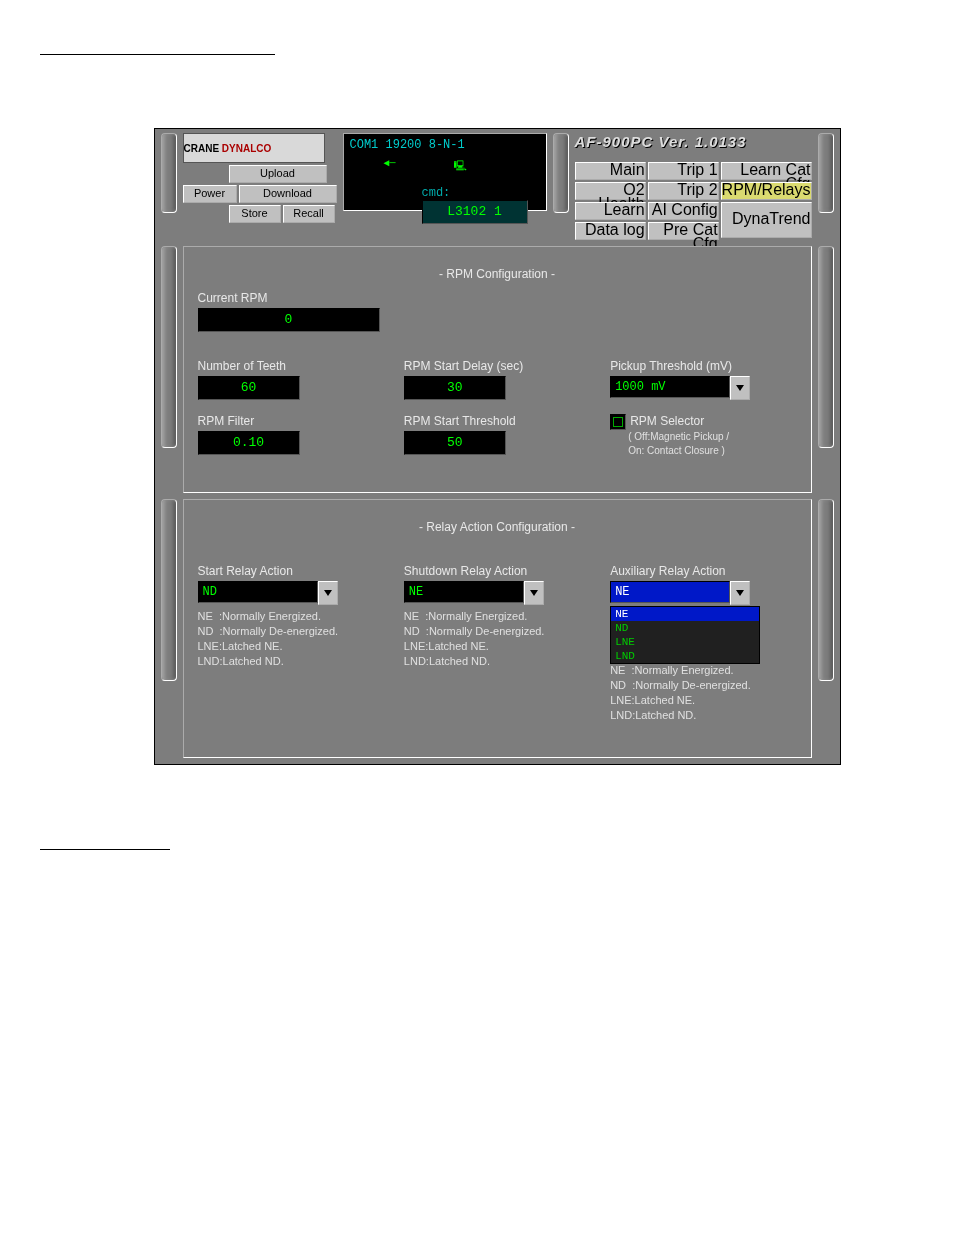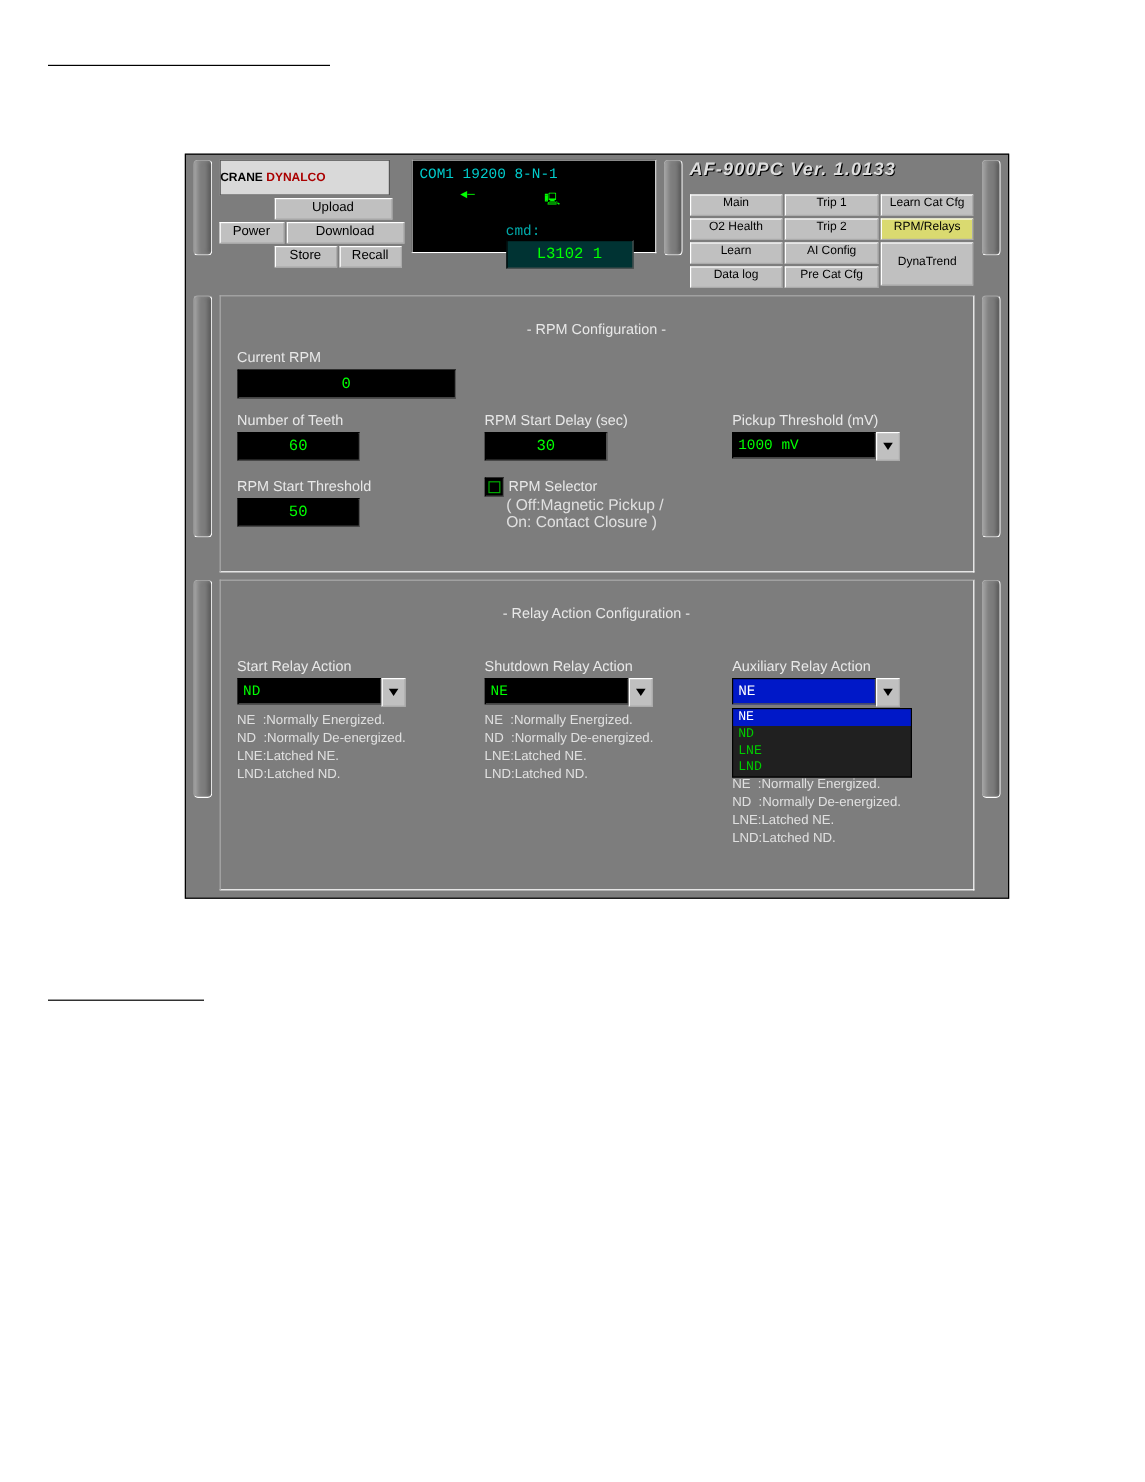--- a/index.html
+++ b/index.html
@@ -27,39 +27,39 @@
   .term{flex:0 0 190px;background:#000;border:1px inset #fff;color:#0f0;font-family:"Courier New",monospace;font-size:12px;padding:4px 6px;height:68px;position:relative}
   .term .line{white-space:pre}
   .term .lbl{color:#0aa}
   .term .valbox{display:inline-block;background:#033;color:#0f0;min-width:60px;padding:0 2px}
   .term .icon{position:absolute;top:24px;left:40px;font-size:10px}
   .term .icon2{position:absolute;top:24px;left:110px;font-size:10px}
   
   .rightblk{flex:1;display:flex;flex-direction:column;gap:12px}
   .apptitle{color:#ddd;font-style:italic;font-weight:bold;font-size:15px;letter-spacing:1px;text-shadow:1px 1px 0 #000}
   .tabgrid{display:grid;grid-template-columns:1fr 1fr 1fr;gap:2px}
-  .tab{background:#c0c0c0;border:1px outset #fff;font-size:10px;height:16px;line-height:14px;text-align:center;color:#000}
+  .tab{background:#c0c0c0;border:1px outset #fff;font-size:16px;height:16px;line-height:14px;text-align:right;color:#000}
   .tab.active{background:#dada70}
   .tabtall{grid-row:span 2;height:34px;line-height:32px}
   
   .panelwrap{display:flex;gap:6px;padding:0 6px 6px 6px;align-items:stretch}
   .panel{flex:1;background:#7d7d7d;border:1px inset #fff;padding:20px 14px;color:#e8e8e8;font-size:12px;position:relative}
   .panel-title{text-align:center;margin-bottom:10px;color:#e8e8e8}
   .row3{display:grid;grid-template-columns:1fr 1fr 1fr;gap:20px;margin-bottom:14px;align-items:start}
   .fld label{display:block;margin-bottom:3px}
   .valbox{background:#000;border:1px inset #555;color:#0f0;font-family:"Courier New",monospace;font-size:13px;height:22px;line-height:22px;text-align:center;width:100px}
   .valbox.wide{width:180px}
   .selbox{display:flex}
   .selbox .valpart{background:#000;border:1px inset #555;color:#0f0;font-family:"Courier New",monospace;font-size:12px;height:20px;line-height:20px;padding:0 4px;width:110px;text-align:left}
   .selbox .valpart.sel{background:#0018c8;color:#fff}
   .caretbtn{width:18px;height:22px;background:#c0c0c0;border:1px outset #fff;display:flex;align-items:center;justify-content:center}
   .caret{width:0;height:0;border-left:4px solid transparent;border-right:4px solid transparent;border-top:6px solid #000}
   .chk{width:14px;height:14px;background:#000;border:1px inset #555;display:inline-block;margin-right:4px;vertical-align:middle;position:relative}
   .chk::after{content:"";position:absolute;inset:2px;border:1px solid #0a0}
-  .hint{color:#e0e0e0;font-size:13px;margin-left:18px;line-height:14px}
+  .hint{color:#e0e0e0;font-size:10px;margin-left:18px;line-height:14px}
   .legend{color:#e0e0e0;font-size:11px;line-height:15px;margin-top:4px;white-space:pre}
   
   .dd{position:absolute;background:#202020;border:1px solid #000;color:#0c0;font-family:"Courier New",monospace;font-size:11px;width:148px}
   .dd div{padding:1px 4px}
   .dd .hi{background:#0018c8;color:#fff}
 </style>
 </head>
 <body>
 <div class="page">
   <div class="underline-heading"></div>
@@ -123,21 +123,21 @@
         </div>
       </div>
 
       <div class="handle"></div>
     </div>
 
     <div class="panelwrap">
       <div class="handle big"></div>
       <div class="panel">
         <div class="panel-title">- RPM Configuration -</div>
-        <div class="fld" style="margin-bottom:11px">
+        <div class="fld" style="margin-bottom:27px">
           <label>Current RPM</label>
           <div class="valbox wide">0</div>
         </div>
         <div class="row3">
           <div class="fld">
             <label>Number of Teeth</label>
             <div class="valbox">60</div>
           </div>
           <div class="fld">
             <label>RPM Start Delay (sec)</label>
@@ -147,20 +147,24 @@
             <label>Pickup Threshold (mV)</label>
             <div class="selbox">
               <div class="valpart">1000 mV</div>
               <div class="caretbtn">
                   <span class="caret"></span>
                 </div>
             </div>
           </div>
         </div>
         <div class="row3">
+          <div class="fld">
+            <label>RPM Filter</label>
+            <div class="valbox">0.10</div>
+          </div>
           <div class="fld">
             <label>RPM Start Threshold</label>
             <div class="valbox">50</div>
           </div>
           <div class="fld">
             <div><span class="chk"></span><span>RPM Selector</span></div>
             <div class="hint">( Off:Magnetic Pickup  /</div>
             <div class="hint">  On: Contact Closure )</div>
           </div>
         </div>

